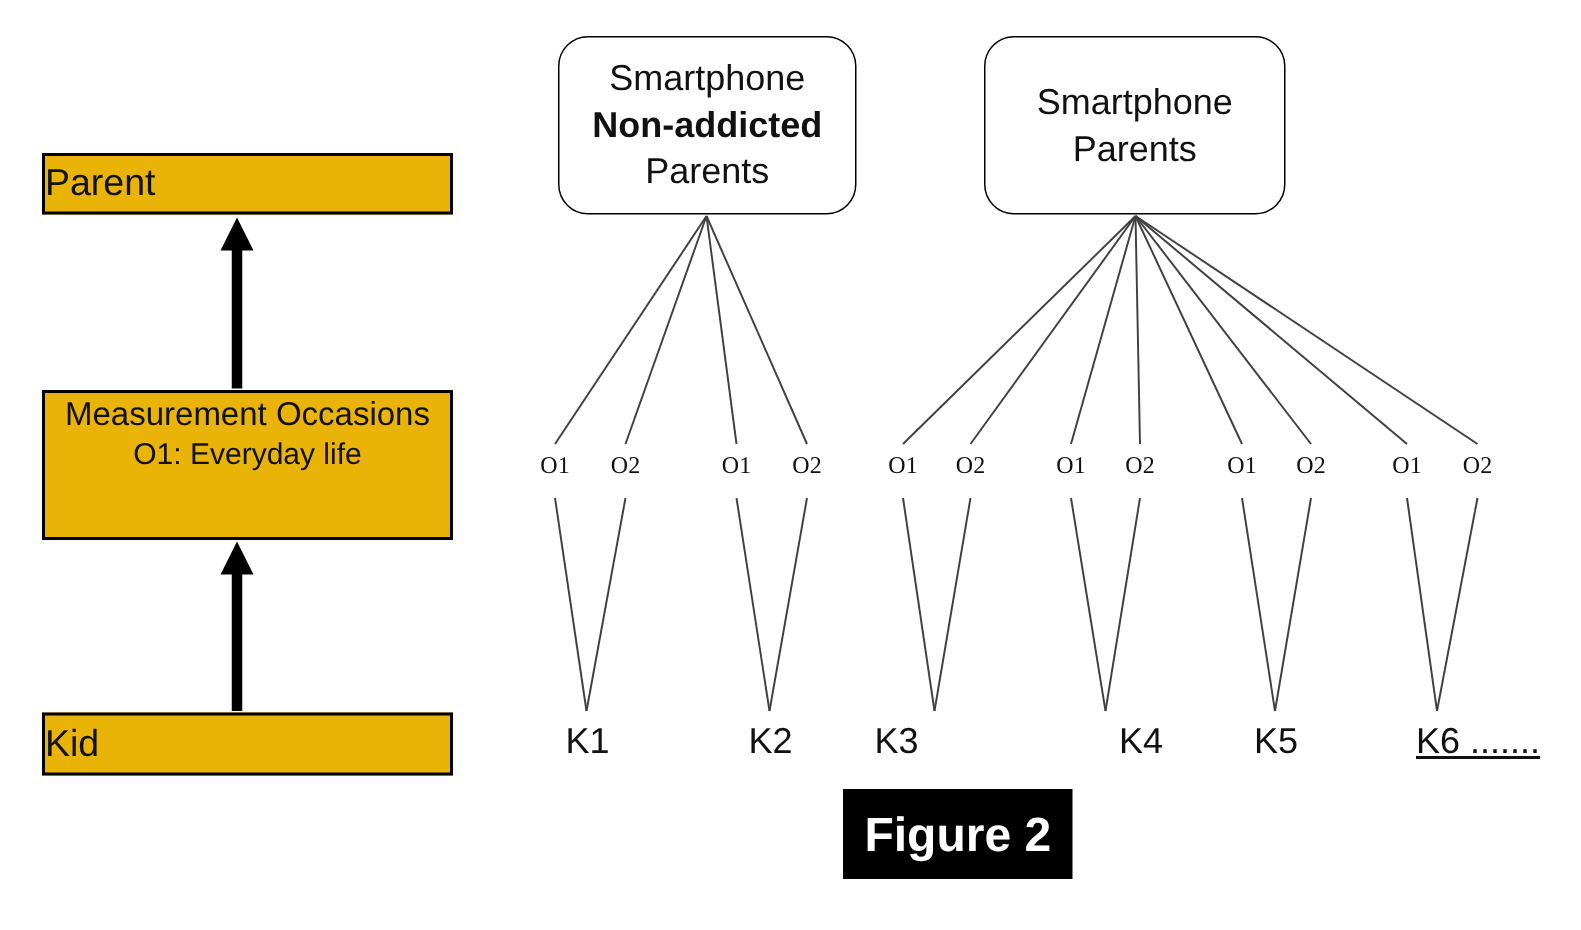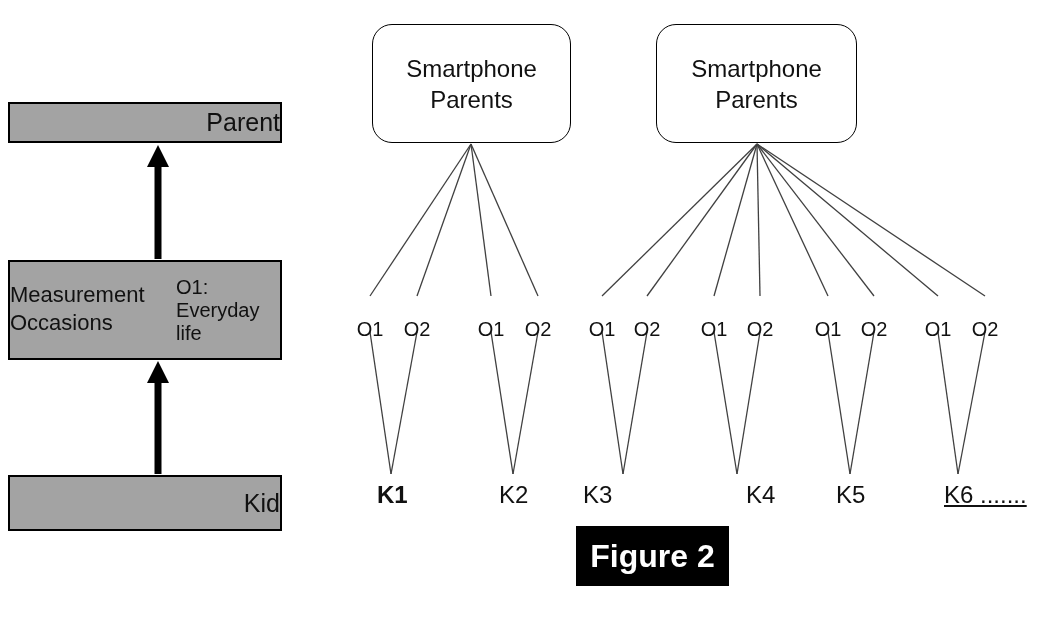--- a/index.html
+++ b/index.html
@@ -12,35 +12,35 @@
     color: #111111;
     overflow: hidden;
   }
   svg.lines-layer {
     position: absolute;
     left: 0; top: 0;
     z-index: 1;
   }
   .box {
     position: absolute;
-    left: 8px;
+    left: 28px;
     width: 274px;
     border: 2px solid var(--border, #000);
     box-sizing: border-box;
-    background: #a3a3a3;
+    background: #eab308;
     display: flex;
     align-items: center;
-    justify-content: flex-end;
+    justify-content: flex-start;
     z-index: 2;
   }
   #parent-box { top: 102px; height: 41px; font-size: 25px; }
-  #kid-box    { top: 475px; height: 56px; font-size: 25px; }
+  #kid-box    { top: 475px; height: 42px; font-size: 25px; }
   #measurement-box {
     top: 260px; height: 100px;
-    flex-direction: row;
+    flex-direction: column;
   }
   .m-title { font-size: 22px; line-height: 28px; margin-bottom: 2px; }
   .m-sub   { font-size: 20px; line-height: 23px; }
   .group-box {
     position: absolute;
     top: 24px;
     height: 119px;
     border: 1.5px solid var(--border, #000);
     border-radius: 20px;
     box-sizing: border-box;
@@ -52,37 +52,38 @@
     font-size: 24px;
     line-height: 31px;
     z-index: 2;
     text-align: center;
   }
   #group-box-0 { left: 372px; width: 199px; }
   #group-box-1 { left: 656px; width: 201px; }
   .bold-line { font-weight: bold; }
   .o-label {
     position: absolute;
-    top: 316px;
+    top: 297px;
     transform: translateX(-50%);
-    font-size: 20px;
+    font-size: 16px;
     line-height: 27px;
     z-index: 2;
+    font-family: Liberation Serif, serif;
   }
   .k-label {
     position: absolute;
     top: 481px;
     font-size: 24px;
     line-height: 27px;
     white-space: pre;
     z-index: 2;
   }
   .figure-label {
     position: absolute;
-    left: 576px; top: 526px;
+    left: 562px; top: 526px;
     width: 153px; height: 60px;
     background: var(--figure-bg, #000);
     color: var(--figure-text, #fff);
     font-weight: bold;
     font-size: 32px;
     display: flex;
     align-items: center;
     justify-content: center;
     z-index: 2;
   }
@@ -137,32 +138,33 @@
     <div class="m-title">Measurement Occasions</div>
     <div class="m-sub">O1: Everyday life</div>
   </div>
 
   <div class="box" id="kid-box">
     <span>Kid</span>
   </div>
 
   <div class="group-box" id="group-box-0">
     <div>Smartphone</div>
+    <div class="bold-line">Non-addicted</div>
     <div>Parents</div>
   </div>
 
   <div class="group-box" id="group-box-1">
     <div>Smartphone</div>
     <div>Parents</div>
   </div>
 
   <div id="labels-layer">
       <span class="o-label" style="left: 370px;">O1</span>
       <span class="o-label" style="left: 417px;">O2</span>
-      <span class="k-label" style="left: 377px; font-weight: bold;">K1</span>
+      <span class="k-label" style="left: 377px;">K1</span>
       <span class="o-label" style="left: 491px;">O1</span>
       <span class="o-label" style="left: 538px;">O2</span>
       <span class="k-label" style="left: 499px;">K2</span>
       <span class="o-label" style="left: 602px;">O1</span>
       <span class="o-label" style="left: 647px;">O2</span>
       <span class="k-label" style="left: 583px;">K3</span>
       <span class="o-label" style="left: 714px;">O1</span>
       <span class="o-label" style="left: 760px;">O2</span>
       <span class="k-label" style="left: 746px;">K4</span>
       <span class="o-label" style="left: 828px;">O1</span>

